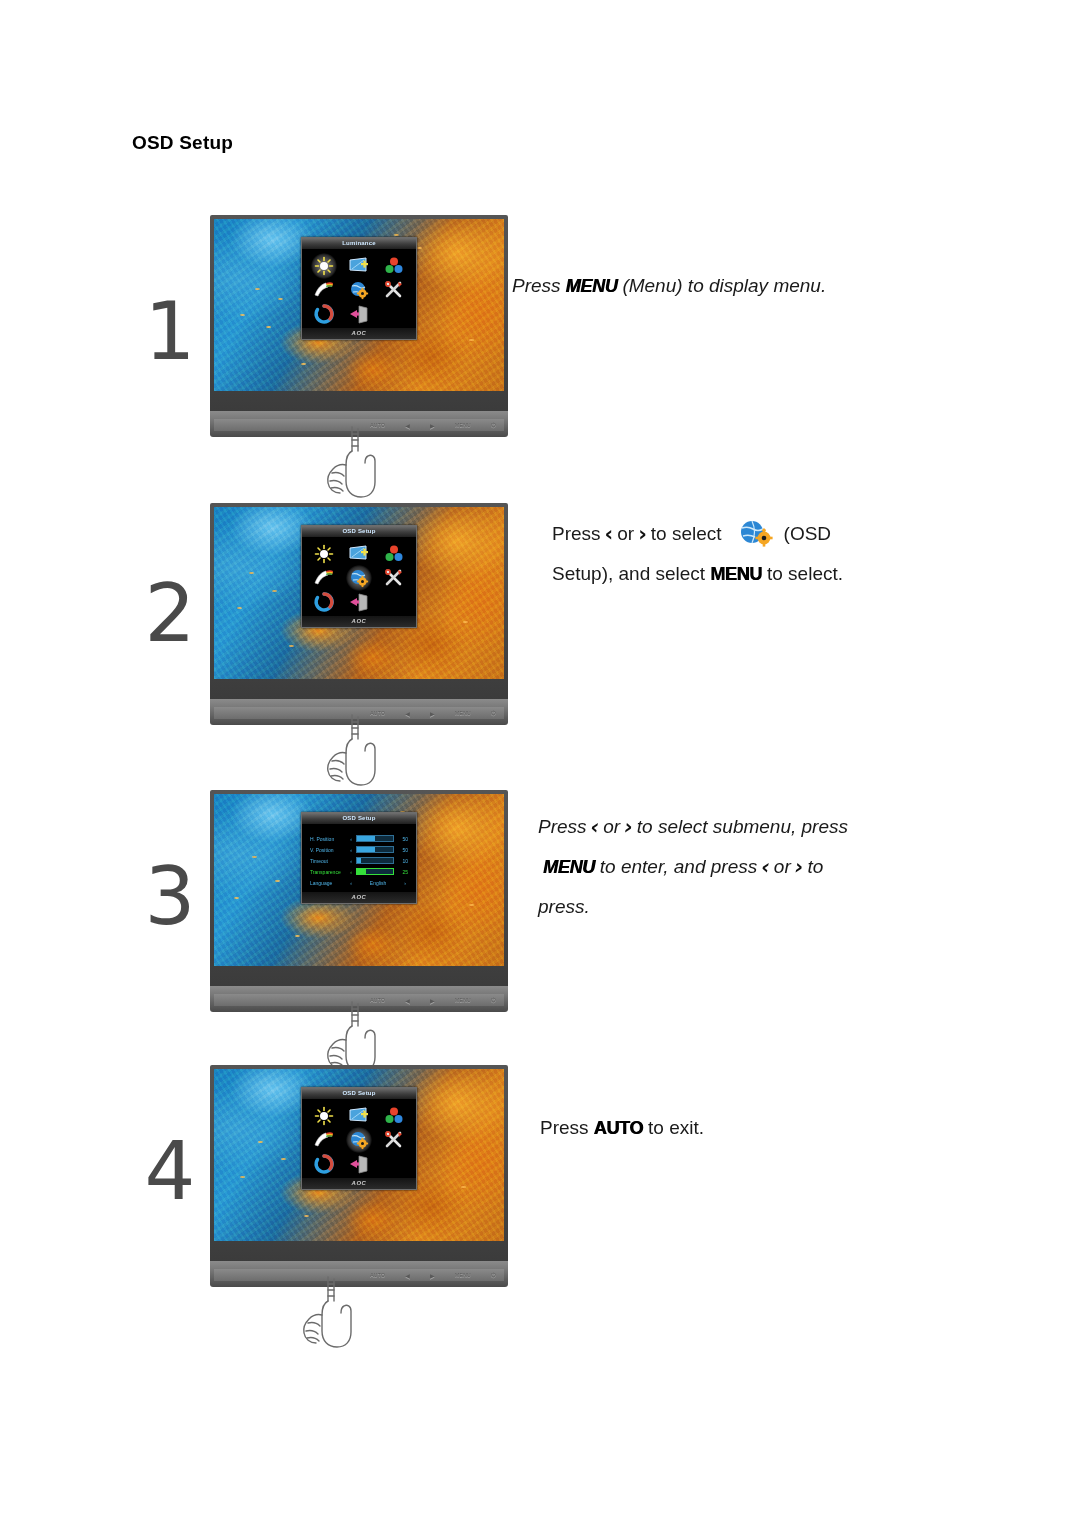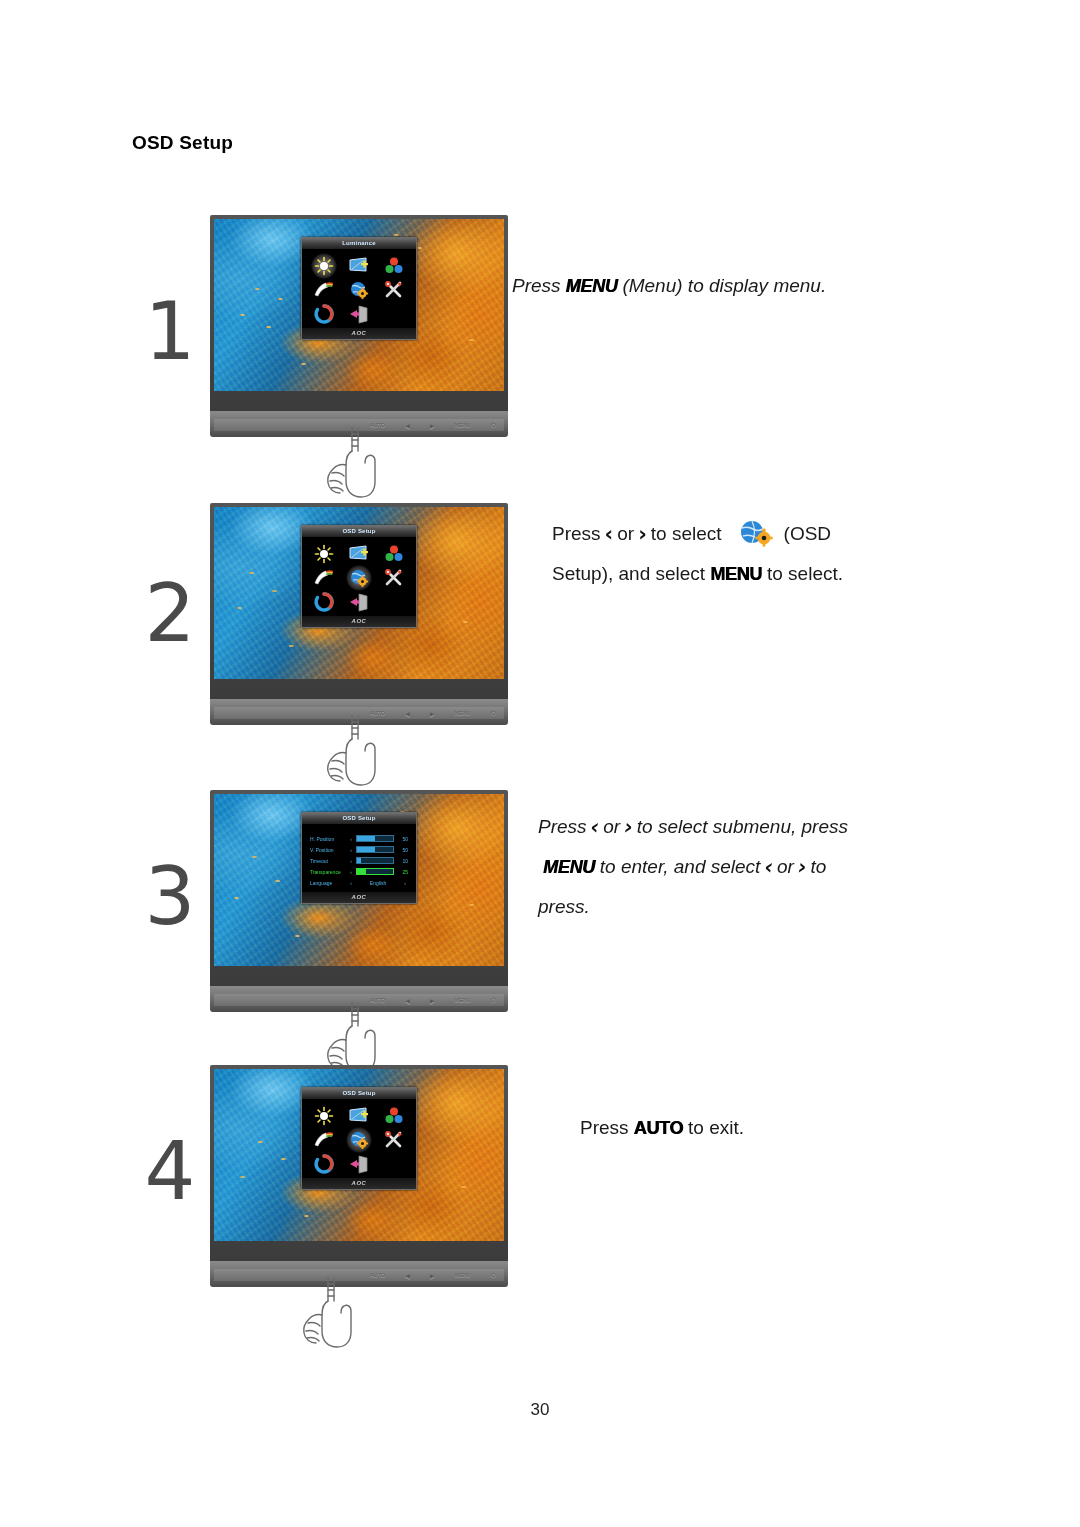--- a/index.html
+++ b/index.html
@@ -258,21 +258,21 @@
   
   .instr {
     position: absolute;
     font-size: 19px;
     color: #1a1a1a;
     line-height: 40px;
   }
   .step-1 .instr { left: 512px; top: 66px; width: 470px; font-style: italic; }
   .step-2 .instr { left: 540px; top: 26px; width: 460px; margin-left: 12px; }
   .step-3 .instr { left: 538px; top: 32px; width: 470px; font-style: italic; }
-  .step-4 .instr { left: 540px; top: 58px; width: 430px; margin-left: 40px; }
+  .step-4 .instr { left: 540px; top: 58px; width: 430px; }
 
   .key {
     display: inline-block;
     font-family: "Liberation Sans", sans-serif;
     font-size: 18px;
     font-weight: bold;
     letter-spacing: -0.3px;
     vertical-align: baseline;
     margin: 0 5px;
     color: #000;
@@ -728,21 +728,21 @@
             <path d="M28 40 C24 39 19 40 15 44 C11 48 9 53 10 58 C11 64 16 68 22 68"></path>
             <path d="M14 48 C18 47 23 48 26 51"></path>
               <path d="M12 56 C16 55 21 56 24 59"></path>
               <path d="M13 63 C17 62 22 63 25 66"></path>
           </g>
         </svg>
       </div>
     </div>
 
     <div class="instr">
-      <span>Press</span><span class="chev">‹</span><span>or</span><span class="chev">›</span><span>to select submenu, press</span><br><span class="key">MENU</span><span>to enter, and select</span><span class="chev">‹</span><span>or</span><span class="chev">›</span><span>to</span><br><span>press.</span>
+      <span>Press</span><span class="chev">‹</span><span>or</span><span class="chev">›</span><span>to select submenu, press</span><br><span class="key">MENU</span><span>to enter, and press</span><span class="chev">‹</span><span>or</span><span class="chev">›</span><span>to</span><br><span>press.</span>
     </div>
   </div>
 
   <div class="step step-4">
     <div class="step-number">4</div>
 
     <div class="monitor">
       <div class="monitor-frame">
         <div class="screen">
           <div class="reef">
@@ -883,15 +883,14 @@
           </g>
         </svg>
       </div>
     </div>
 
     <div class="instr">
       <span>Press</span><span class="key">AUTO</span><span>to exit.</span>
     </div>
   </div>
 
-  <div class="page-number">30</div>
 
 </div>
 
 </body></html>

